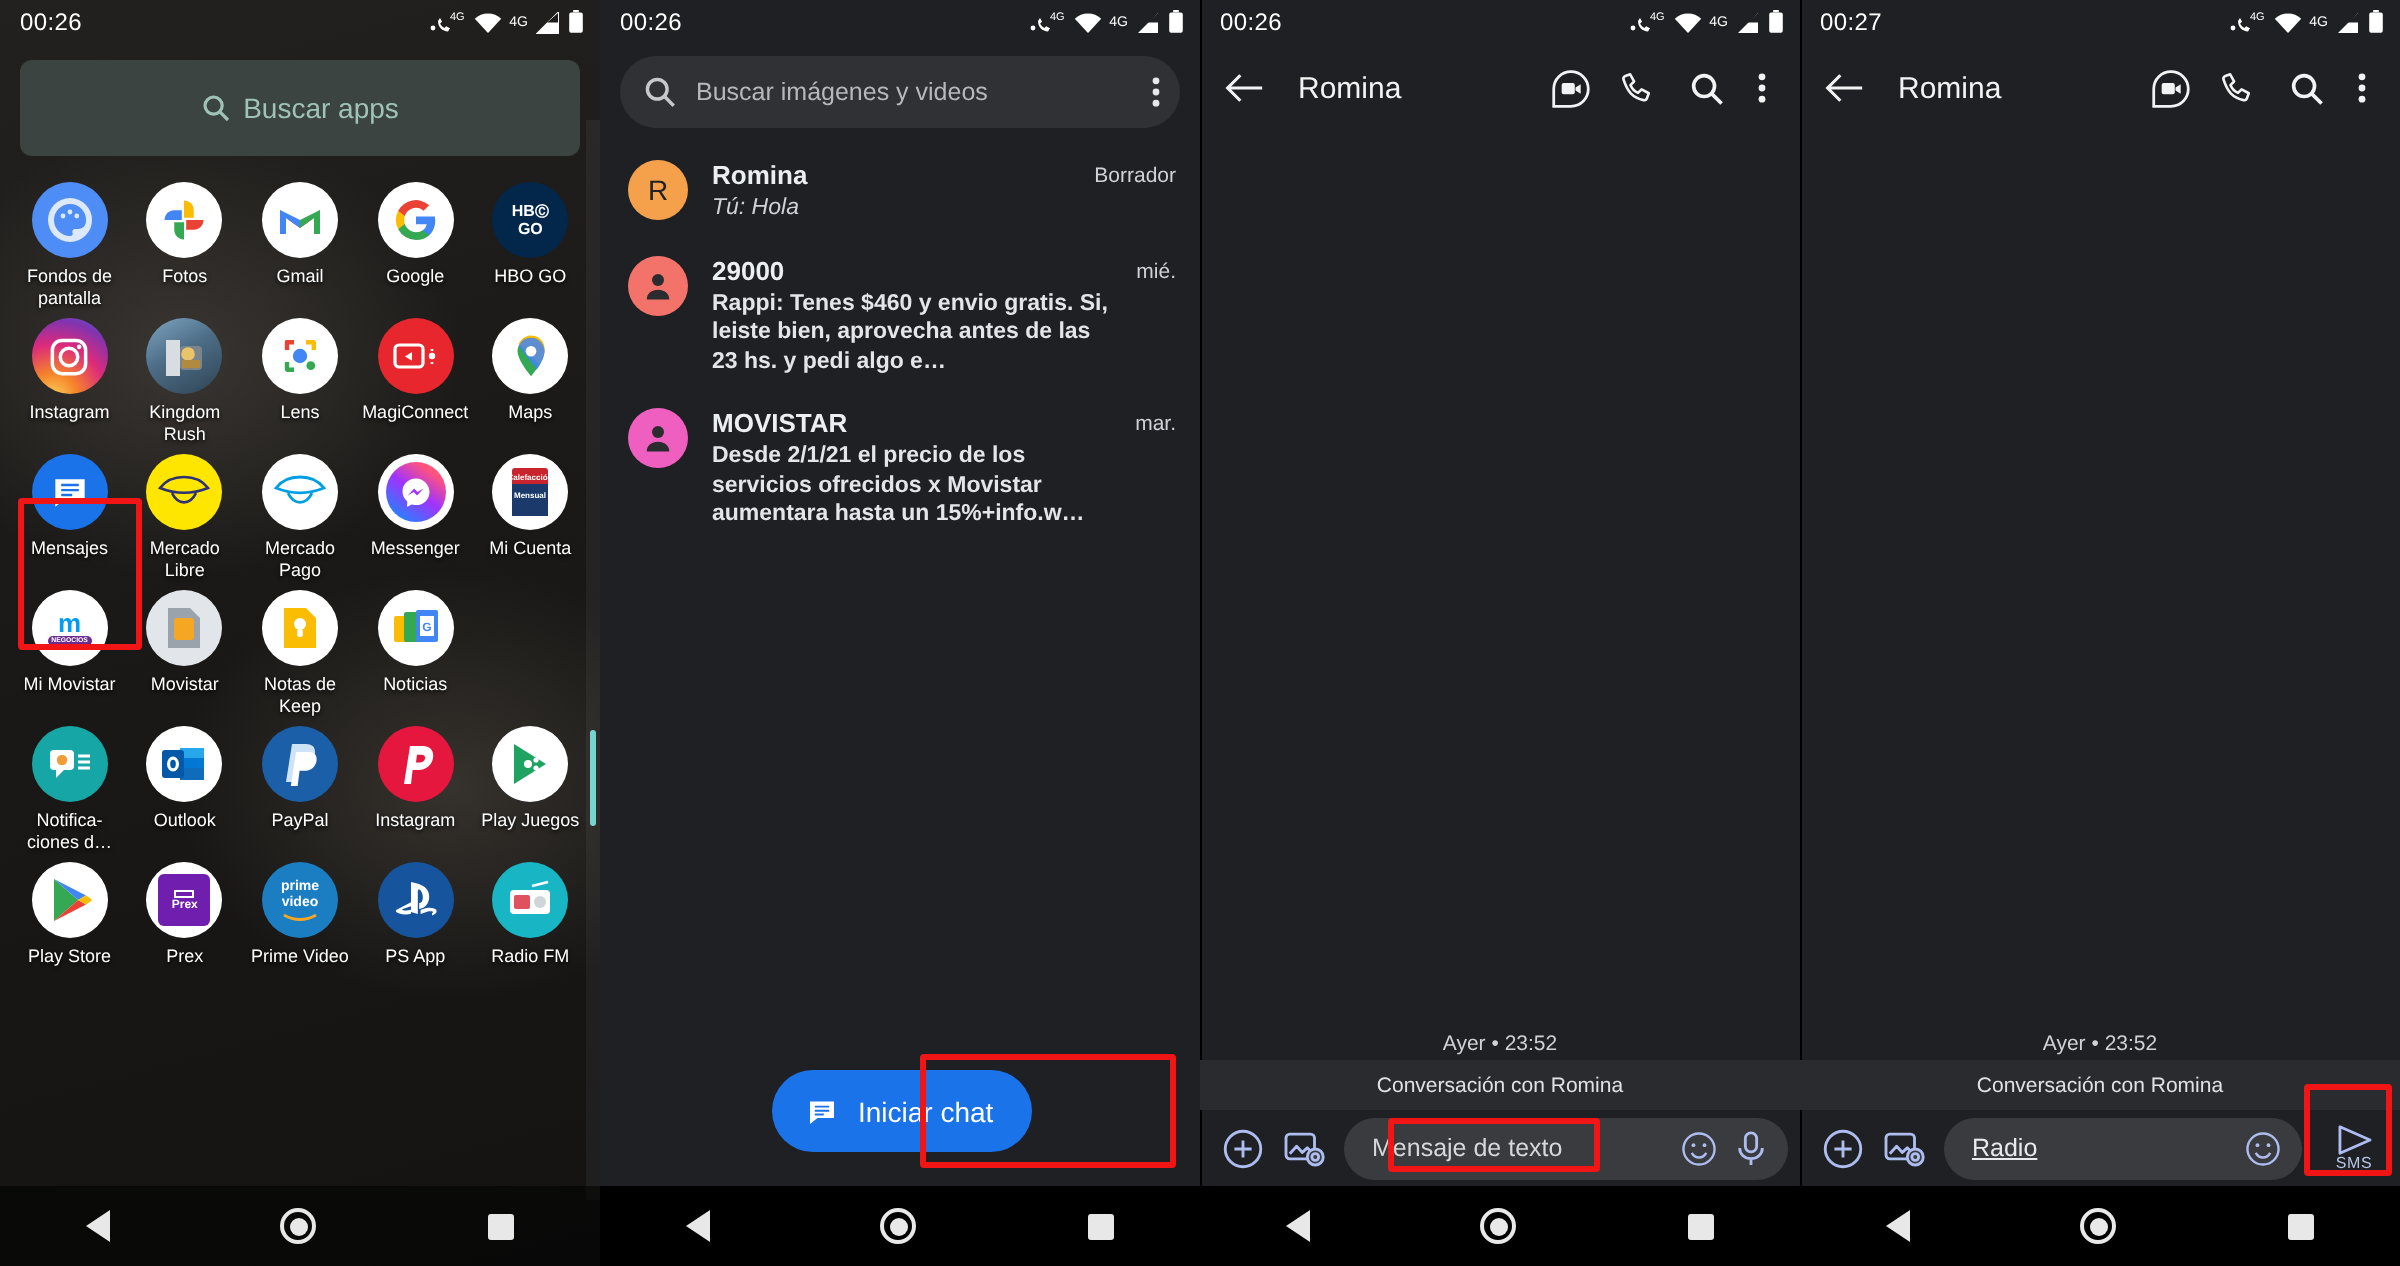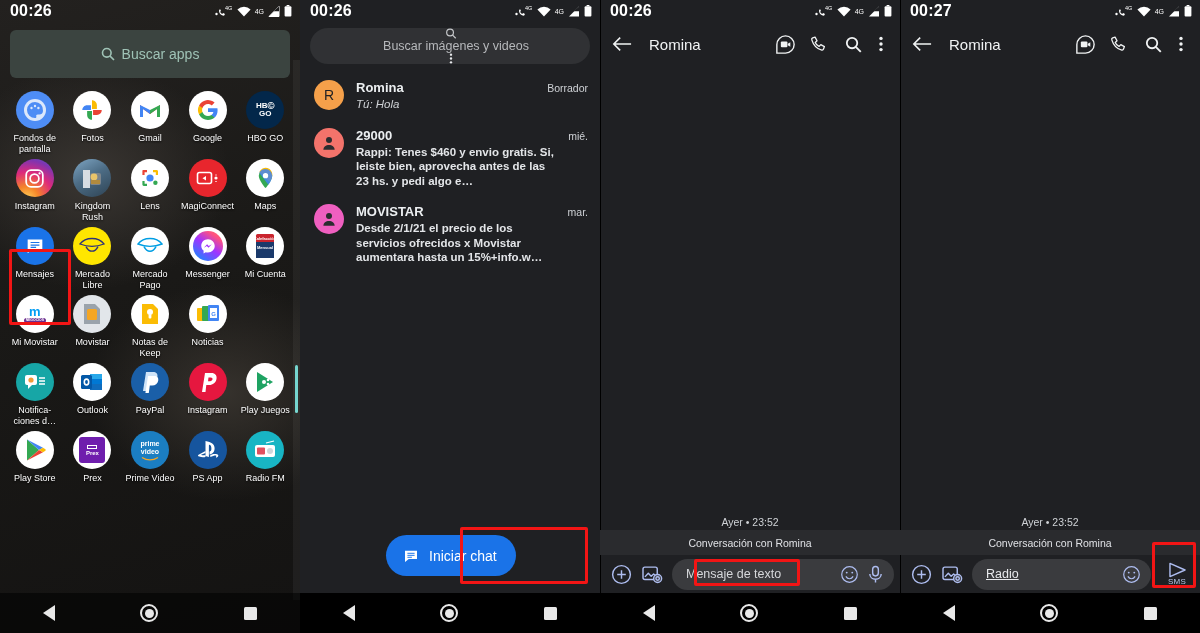--- a/index.html
+++ b/index.html
@@ -11,21 +11,21 @@
   }
   .screens { display: flex; width: 1200px; height: 633px; }
   .panel { width: 300px; height: 633px; position: relative; overflow: hidden; }
 
   
   .statusbar {
     height: 22px; display: flex; align-items: center;
     justify-content: space-between; padding: 0 8px 0 10px;
     position: relative; z-index: 6;
   }
-  .statusbar .clock { font-size: 16px; font-weight: bold; color: #fff; letter-spacing: .2px; }
+  .statusbar .clock { font-size: 12px; font-weight: normal; color: #fff; letter-spacing: .2px; }
   .status-icons { display: flex; align-items: center; gap: 4px; }
   .status-icons svg { display: block; }
 
   
   .drawer {
     position: absolute; inset: 0;
     background:
       radial-gradient(ellipse 200px 160px at 30% 28%, #3a3632 0%, rgba(28,26,24,0) 70%),
       radial-gradient(ellipse 190px 150px at 75% 62%, #36322d 0%, rgba(26,24,22,0) 72%),
       linear-gradient(165deg, #23211f 0%, #1a1917 45%, #141312 100%);
@@ -80,21 +80,21 @@
              border-bottom:8px solid transparent; border-right:12px solid #e8e8e8; }
   .nv-home { width:18px; height:18px; border-radius:50%; border:2px solid #e8e8e8;
              display:flex; align-items:center; justify-content:center; }
   .nv-home i { width:9px; height:9px; border-radius:50%; background:#e8e8e8; display:block; }
   .nv-rec { width:13px; height:13px; background:#e8e8e8; border-radius:1.5px; }
 
   
   .msgapp { position: absolute; inset: 0; background: #1f2023; }
   .search-msgs {
     margin: 6px 10px 8px 10px; height: 36px; border-radius: 18px;
-    background: #303134; display: flex; align-items: center; padding: 0 10px 0 12px; flex-direction: column;
+    background: #303134; display: flex; align-items: center; padding: 0 10px 0 12px;
   }
   .search-msgs .ph { color: #b6b8bb; font-size: 12.5px; flex: 1; margin-left: 10px; }
   .conv { display: flex; padding: 8px 12px 8px 14px; align-items: flex-start; }
   .conv .av {
     width: 30px; height: 30px; border-radius: 50%; flex: none;
     display: flex; align-items: center; justify-content: center;
     color: #202124; font-size: 14px; font-weight: 500;
   }
   .conv .body { flex: 1; margin-left: 12px; min-width: 0; }
   .conv .nm { color: #eceff1; font-size: 13px; font-weight: bold; line-height: 16px; }

